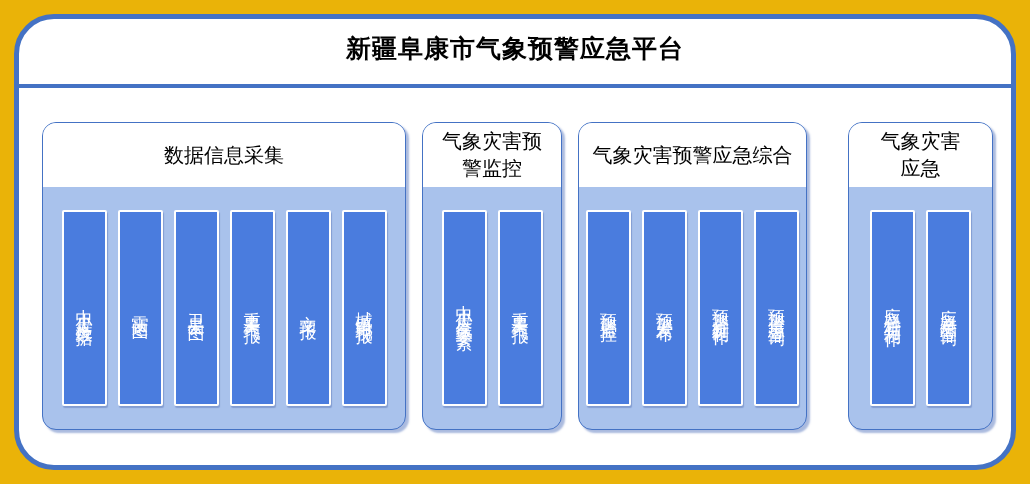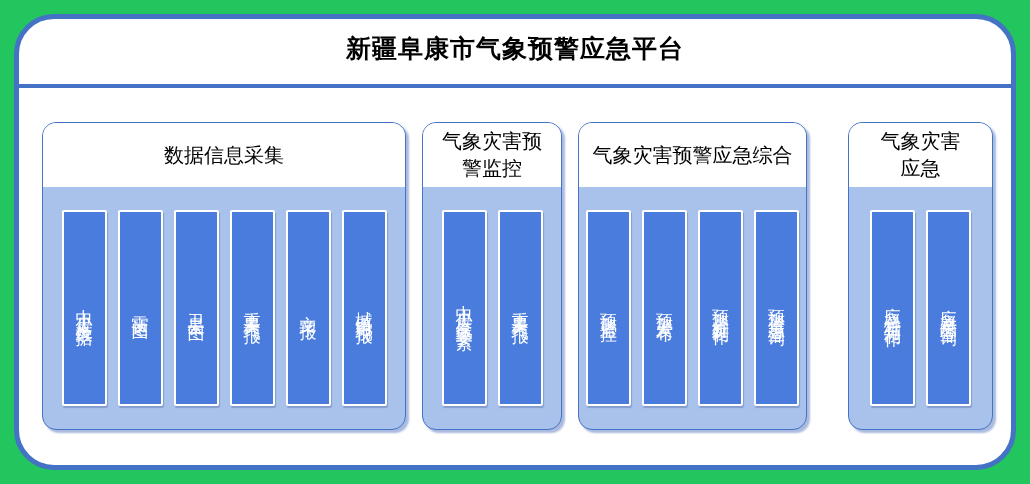--- a/index.html
+++ b/index.html
@@ -5,21 +5,21 @@
   html, body {
     margin: 0;
     padding: 0;
     background: #ffffff;
     font-family: "Liberation Sans", "DejaVu Sans", sans-serif;
   }
   .stage {
     position: relative;
     width: 1030px;
     height: 484px;
-    background: #22c55e;
+    background: #eab308;
     overflow: hidden;
   }
   .outer-frame {
     position: absolute;
     left: 14px;
     top: 14px;
     width: 1002px;
     height: 456px;
     box-sizing: border-box;
     border: 5px solid #4472C4;

